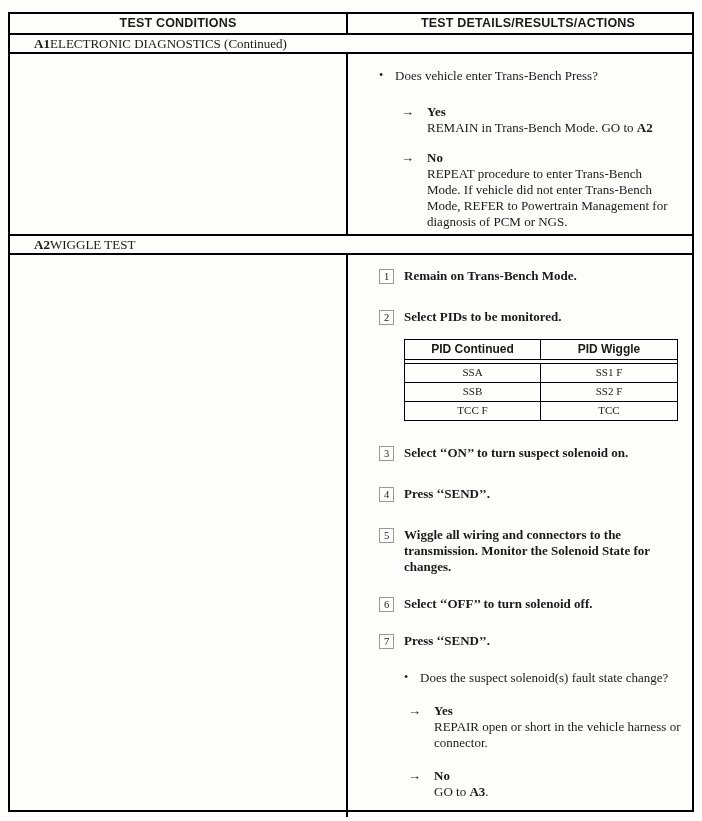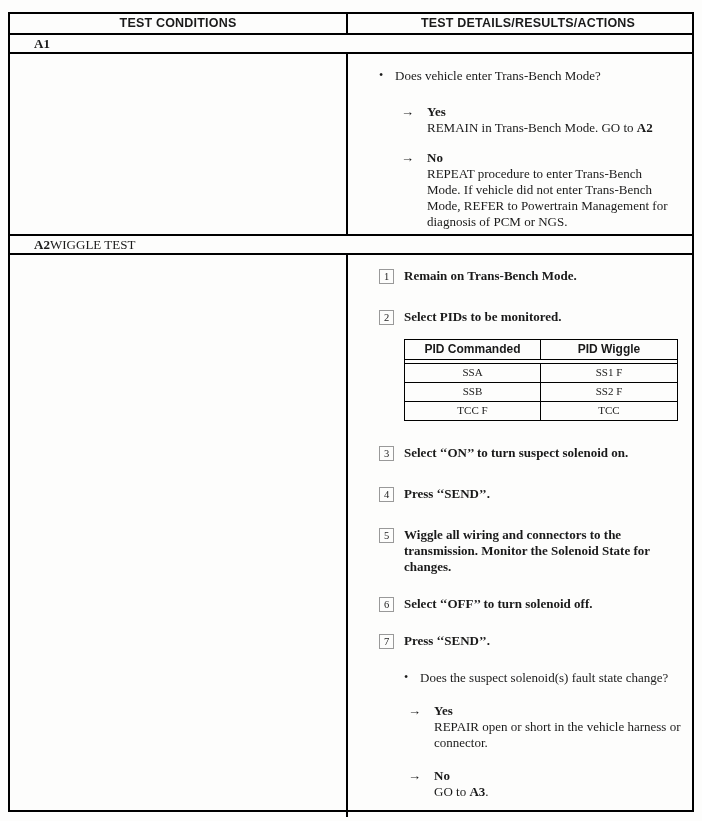--- a/index.html
+++ b/index.html
@@ -155,29 +155,30 @@
 <div class="page">
   <div class="doc-table">
 
     <div class="row header-row">
       <div class="cell-l head-cell">TEST CONDITIONS</div>
       <div class="cell-r head-cell">TEST DETAILS/RESULTS/ACTIONS</div>
     </div>
 
     <div class="section-bar">
       <span class="sec-id">A1</span>
+      <span class="sec-title">ELECTRONIC DIAGNOSTICS (Continued)</span>
     </div>
 
     <div class="row content-row" style="height:182px;">
       <div class="cell-l"></div>
       <div class="cell-r a1-content-cell">
 
         <div class="bullet-line">
           <span class="bullet-glyph">•</span>
-          <span class="bullet-text">Does vehicle enter Trans-Bench Mode?</span>
+          <span class="bullet-text">Does vehicle enter Trans-Bench Press?</span>
         </div>
 
         <div class="result">
           <span class="arrow-glyph">→</span>
           <div class="result-body">
             <div class="result-label">Yes</div>
             <div class="result-text"><span>REMAIN in Trans-Bench Mode. GO to </span><b>A2</b><span></span></div>
           </div>
         </div>
 
@@ -206,21 +207,21 @@
           <span class="step-text">Remain on Trans-Bench Mode.</span>
         </div>
 
         <div class="step mb-sm">
           <span class="step-box">2</span>
           <span class="step-text">Select PIDs to be monitored.</span>
         </div>
 
         <div class="pid-table">
           <div class="pid-head">
-            <div class="pid-hcell">PID Commanded</div>
+            <div class="pid-hcell">PID Continued</div>
             <div class="pid-hcell">PID Wiggle</div>
           </div>
           <div class="pid-body">
             <div class="pid-row">
               <div class="pid-cell">SSA</div>
               <div class="pid-cell">SS1 F</div>
             </div>
             <div class="pid-row">
               <div class="pid-cell">SSB</div>
               <div class="pid-cell">SS2 F</div>

